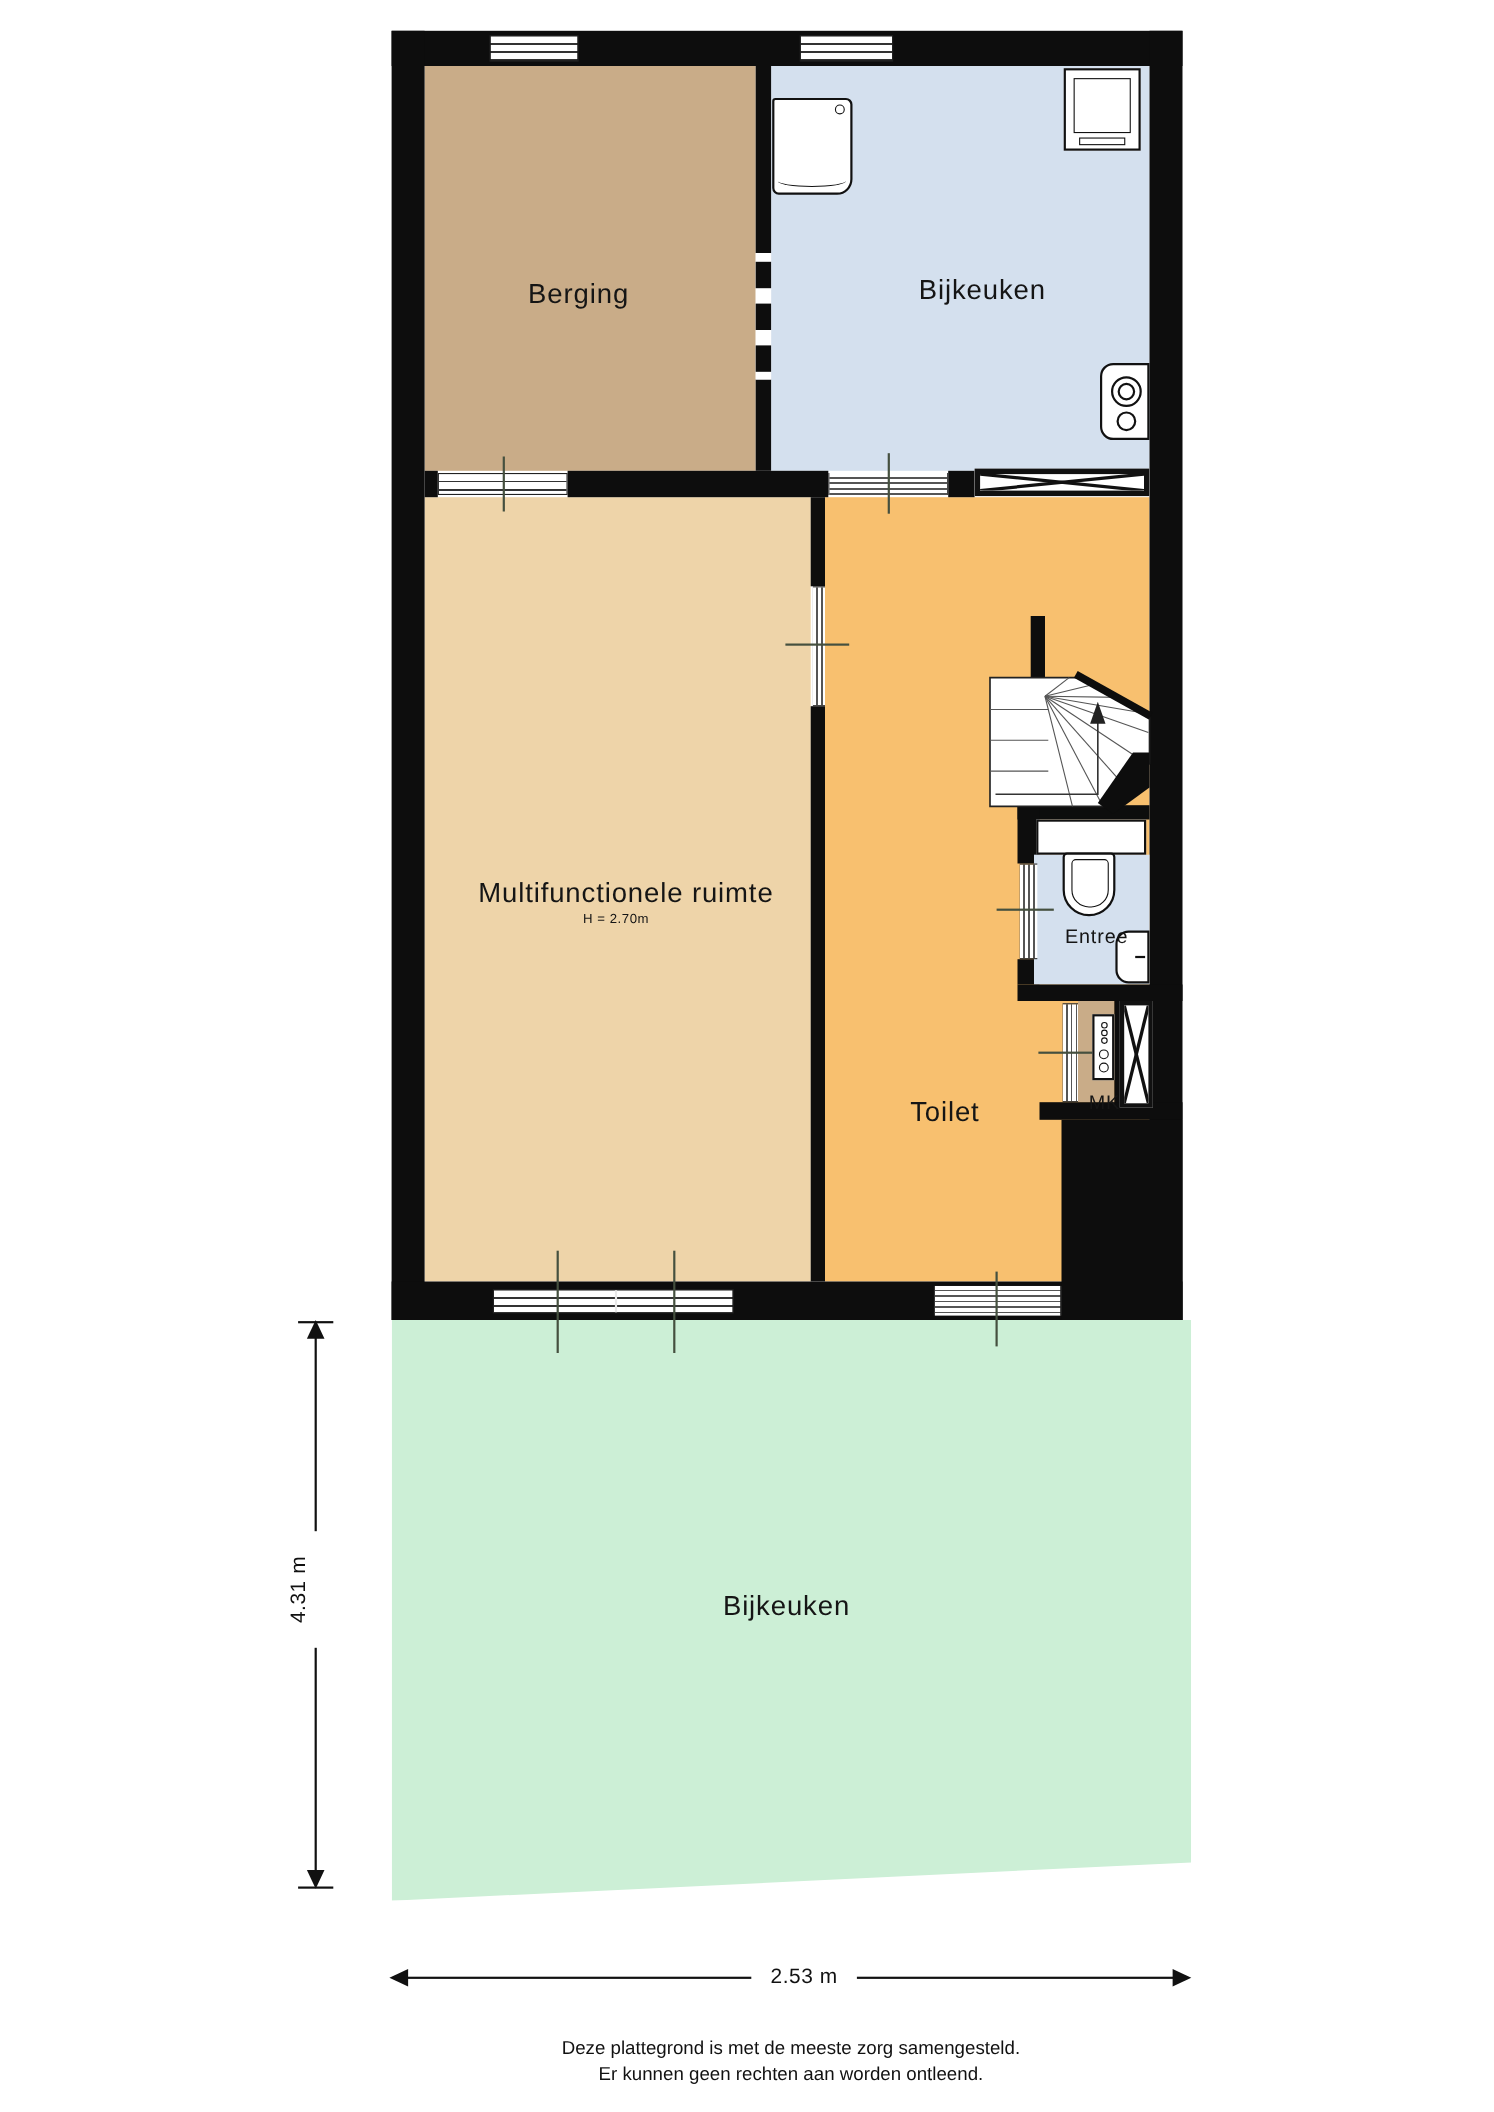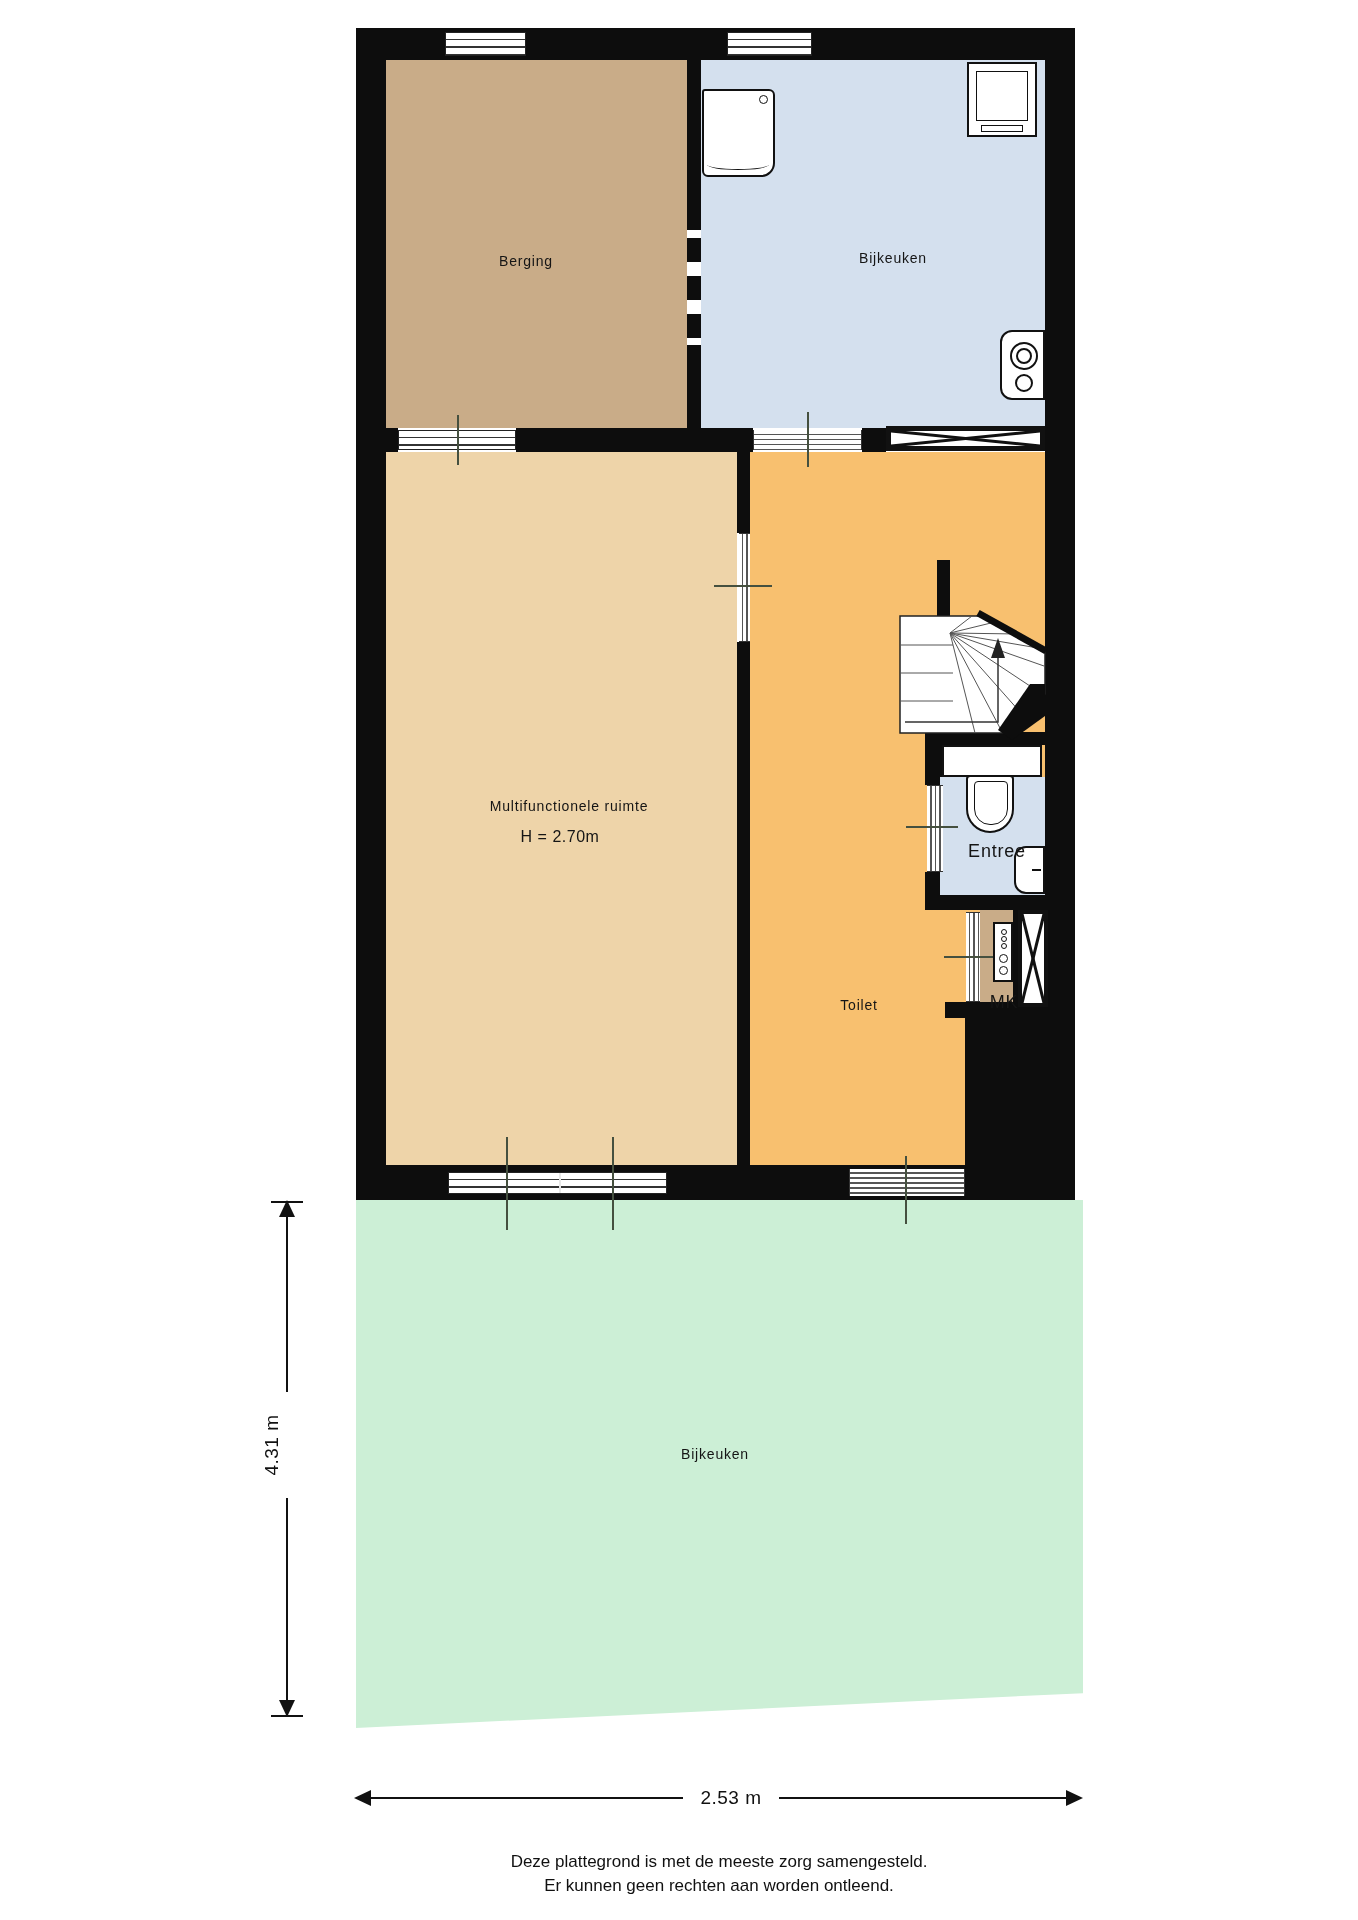--- a/index.html
+++ b/index.html
@@ -7,22 +7,22 @@
           font-family:"Liberation Sans", sans-serif;color:#1a1a1a;}
   .abs{position:absolute;}
   .wall{position:absolute;background:var(--wall);}
   .room{position:absolute;}
   .room-berging{background:var(--berging);}
   .room-bijkeuken{background:var(--bijkeuken);}
   .room-multi{background:var(--multi);}
   .room-entree{background:var(--entree);}
   .room-toilet{background:var(--bijkeuken);}
   .room-mk{background:var(--berging);}
-  .label{position:absolute;text-align:center;font-size:14px;letter-spacing:.8px;color:#151515;}
-  .label-small{font-size:16px;letter-spacing:.5px;}
+  .label{position:absolute;text-align:center;font-size:25px;letter-spacing:.8px;color:#151515;}
+  .label-small{font-size:12px;letter-spacing:.5px;}
   .window-h{position:absolute;background:repeating-linear-gradient(to bottom,#fff 0px,#fff 6px,#333 6px,#333 7.5px);border:1.5px solid #222;box-sizing:border-box;}
   .thresh-h{position:absolute;background:repeating-linear-gradient(to bottom,#fff 0px,#fff 3.5px,#555 3.5px,#555 5px);border-left:1px solid #333;border-right:1px solid #333;box-sizing:border-box;}
   .thresh-v{position:absolute;background:repeating-linear-gradient(to right,#fff 0px,#fff 3px,#555 3px,#555 4.5px);border-top:1px solid #333;border-bottom:1px solid #333;box-sizing:border-box;}
   .tick-v{position:absolute;width:2px;background:var(--tick);}
   .tick-h{position:absolute;height:2px;background:var(--tick);}
   .dash{position:absolute;background:var(--wall);}
   .fixture{position:absolute;background:#fff;border:2px solid #111;box-sizing:border-box;}
   .dimline{position:absolute;background:#111;}
   .arrow{position:absolute;width:0;height:0;}
   .dimtext{position:absolute;font-size:19px;letter-spacing:.5px;color:#111;text-align:center;}

